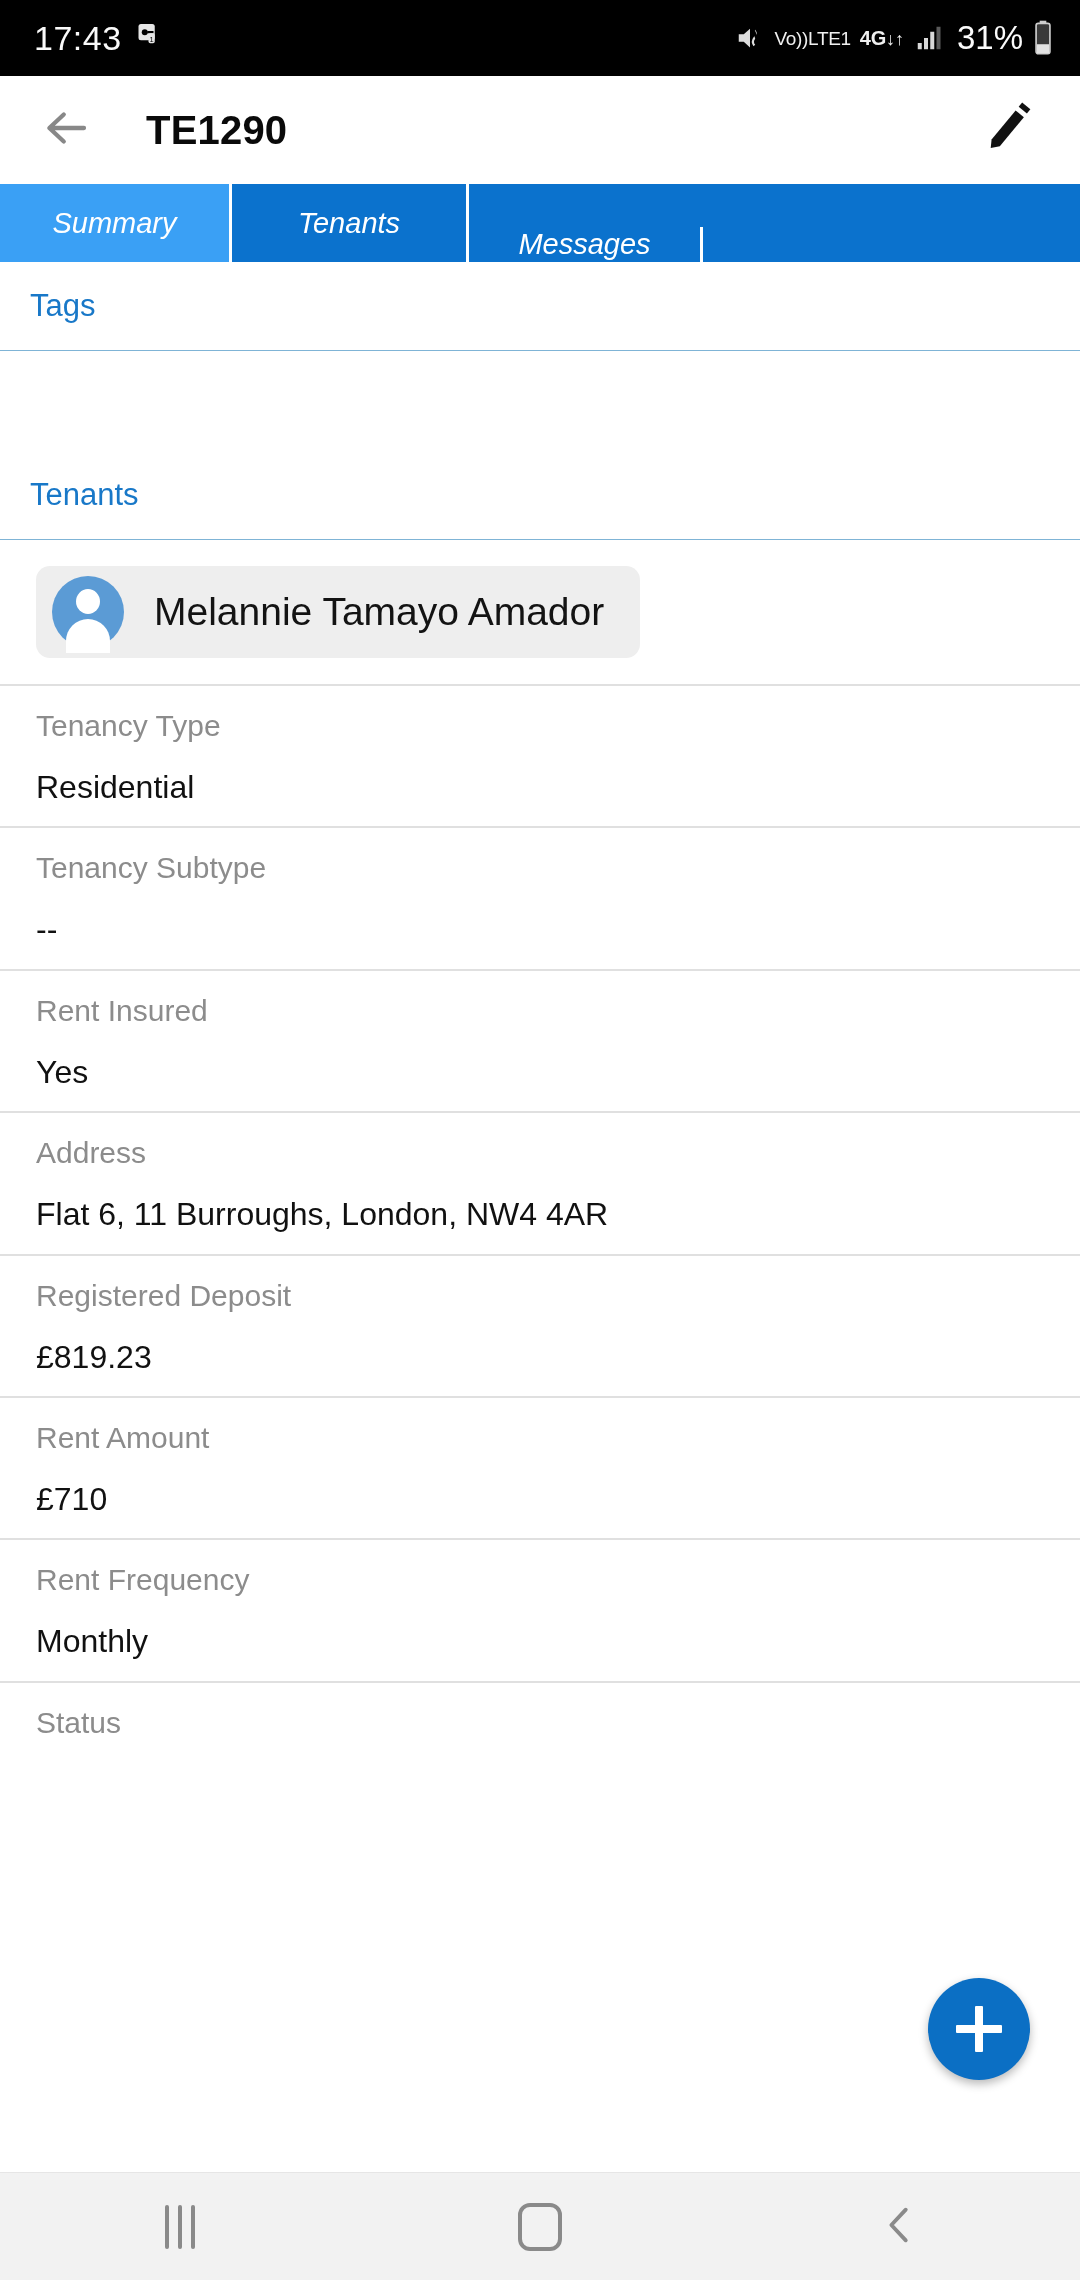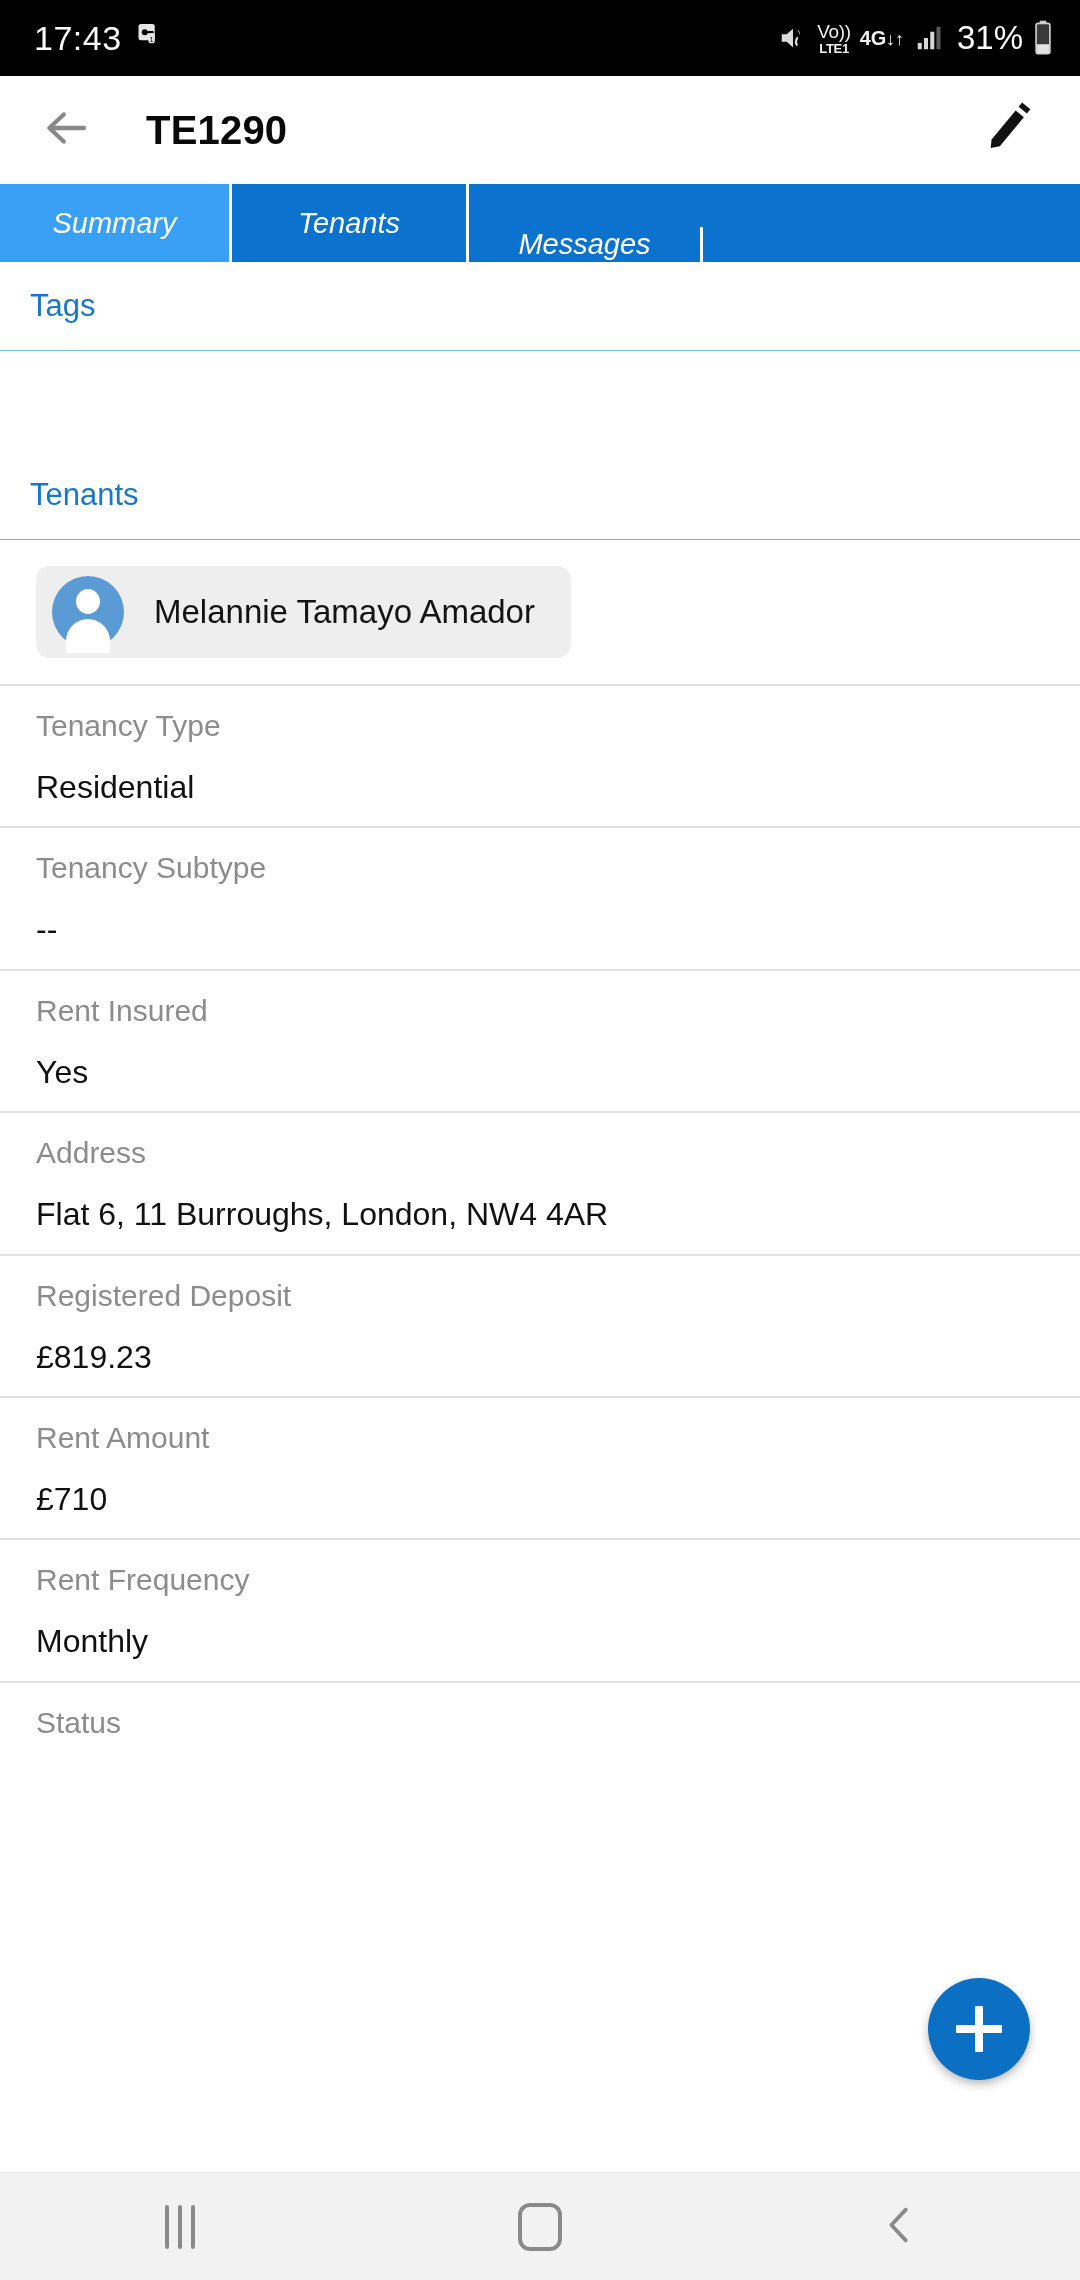--- a/index.html
+++ b/index.html
@@ -37,27 +37,27 @@
     color: #fafafa;
   }
   .status-right {
     display: flex;
     align-items: center;
     gap: 9px;
   }
   .sb-icon { display: block; }
   .vo-stack {
     display: flex;
-    flex-direction: column;
+    flex-direction: row;
     align-items: center;
     line-height: 1;
     color: #f0f0f0;
   }
   .vo-top { font-size: 19px; letter-spacing: -0.3px; }
-  .vo-bot { font-size: 13px; letter-spacing: -0.3px; margin-top: 1px; font-weight: bold; }
+  .vo-bot { font-size: 19px; letter-spacing: -0.3px; margin-top: 1px; }
   .g4-stack {
     display: flex;
     align-items: center;
     line-height: 1;
     color: #f0f0f0;
     justify-content: flex-end;
   }
   .g4-top { font-size: 20px; font-weight: bold; letter-spacing: -0.3px; }
   .g4-bot { font-size: 18px; margin-top: 2px; }
   .battery-pct {
@@ -179,21 +179,21 @@
     content: "";
     position: absolute;
     width: 44px;
     height: 34px;
     background: #ffffff;
     border-radius: 22px 22px 0 0;
     left: 14px;
     top: 43px;
   }
   .tenant-name {
-    font-size: 33px;
+    font-size: 39px;
     color: #131313;
     margin-left: 30px;
     white-space: nowrap;
   }
 
   
   .field {
     padding: 22px 30px 20px 36px;
     box-sizing: border-box;
   }

